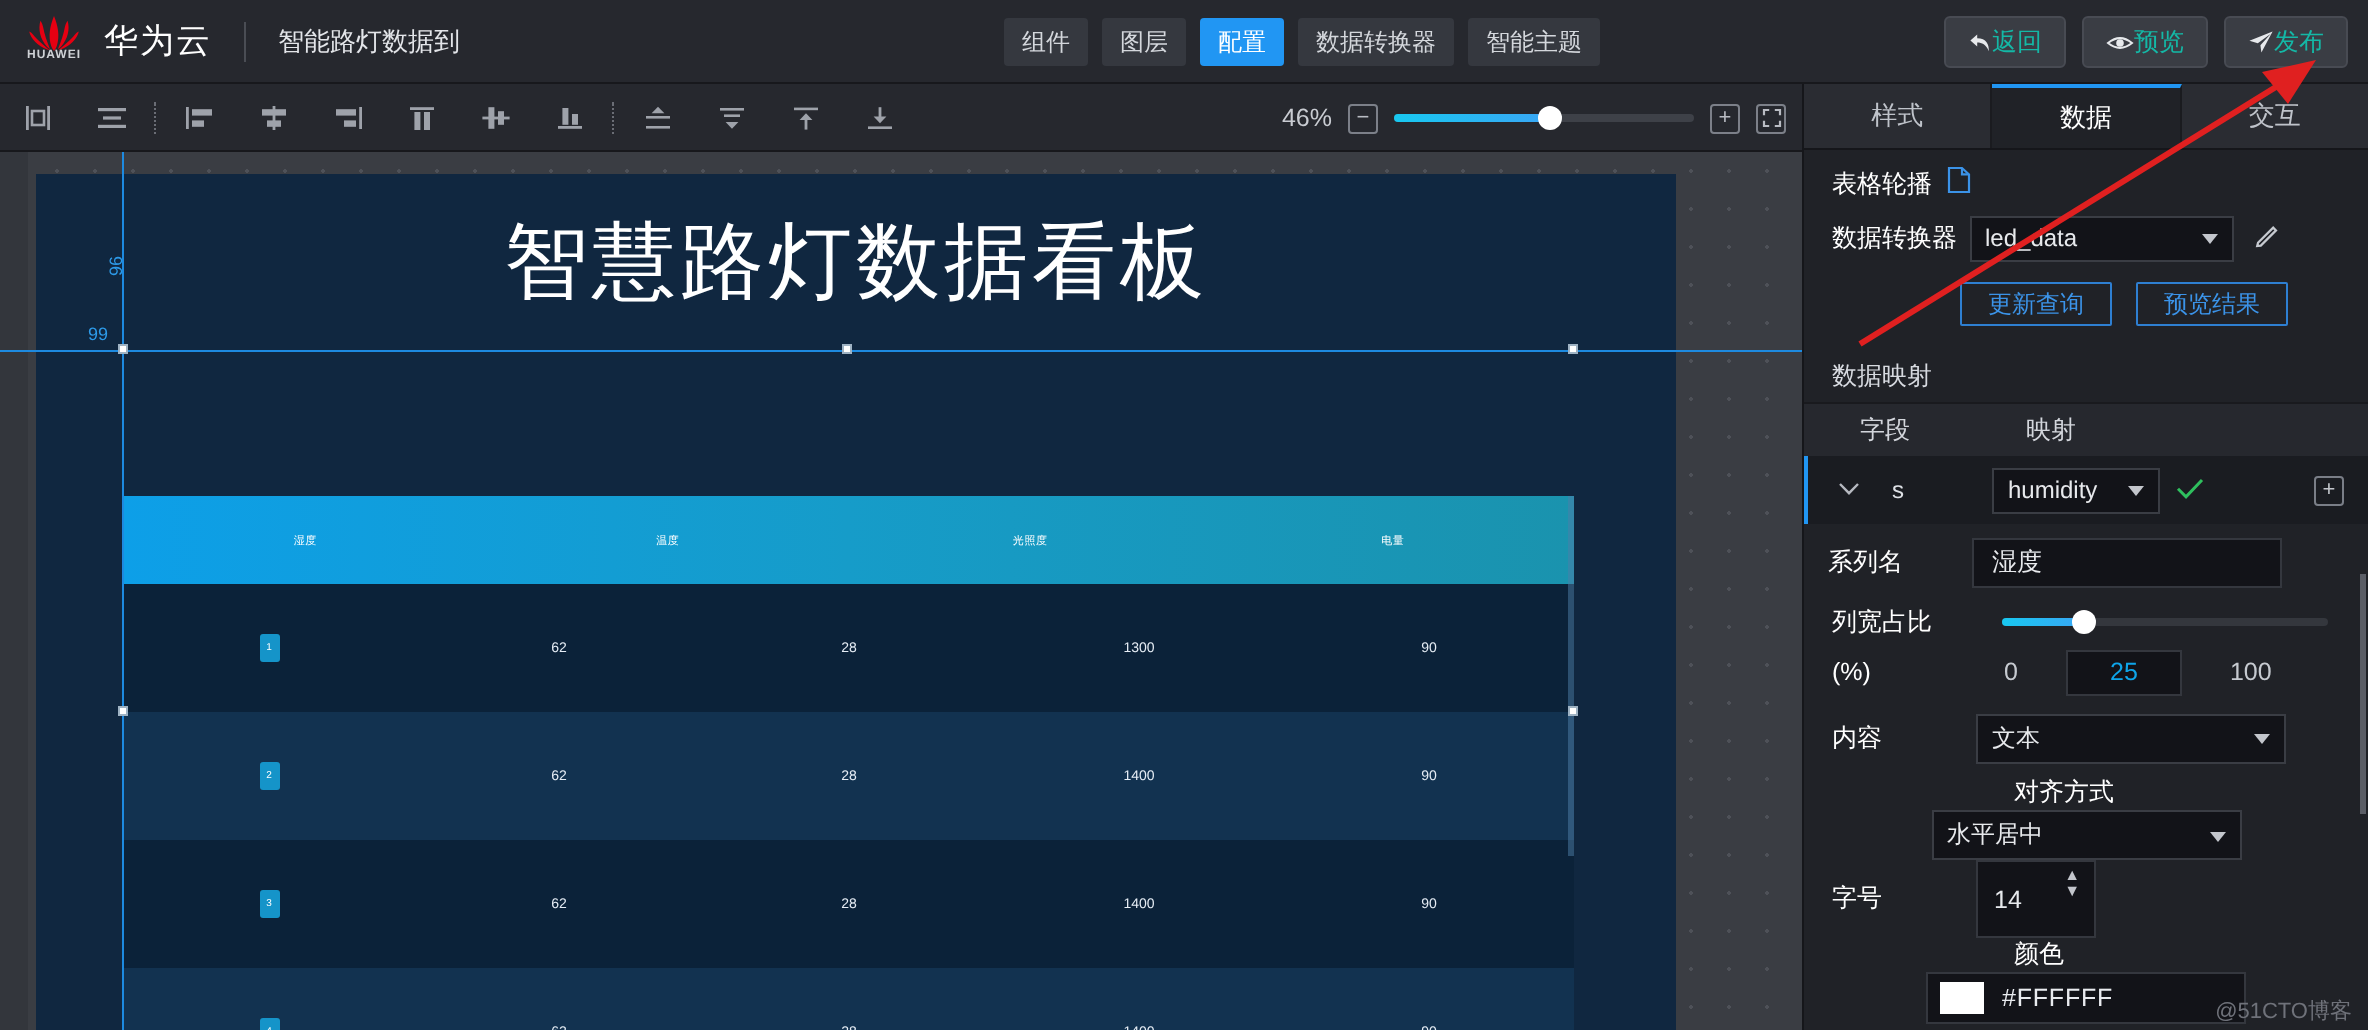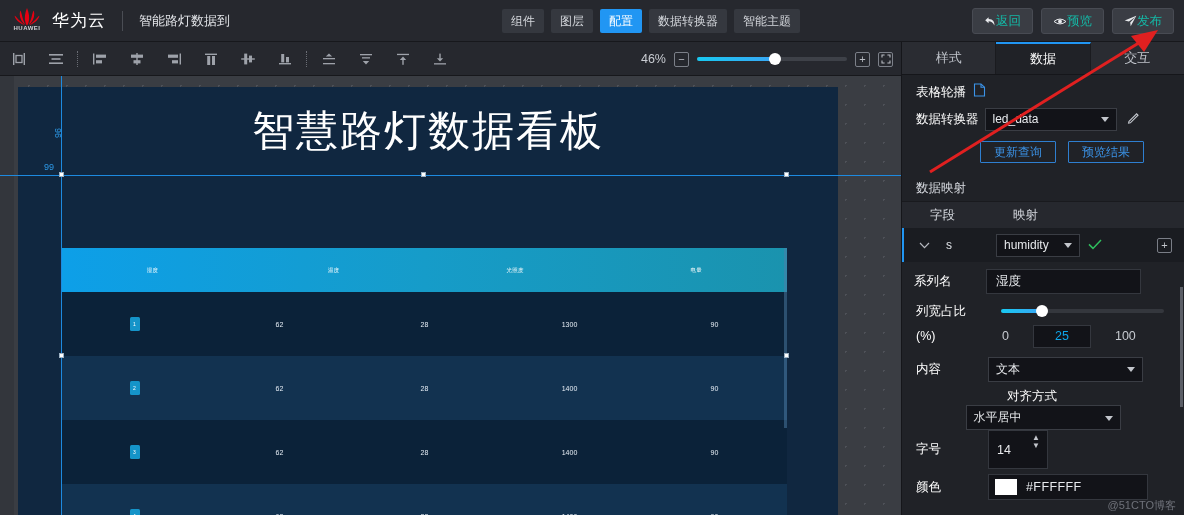--- a/index.html
+++ b/index.html
@@ -580,21 +580,21 @@
       </div>
 
       <div class="prow" style="min-height:36px;">
         <span class="plabel" style="width:72px;">字号</span>
         <div class="stepper">
           <span>14</span>
           <span class="stp-arrows">▲<br>▼</span>
         </div>
       </div>
 
-      <div class="prow" style="min-height:36px;">
+      <div class="prow" style="min-height:36px;flex-direction:column;">
         <span class="plabel" style="width:72px;">颜色</span>
         <div class="colorbox">
           <span class="swatch"></span>
           <span class="colortxt">#FFFFFF</span>
         </div>
       </div>
 
       <div class="panel-scroll"></div>
     </div>
   </div>

